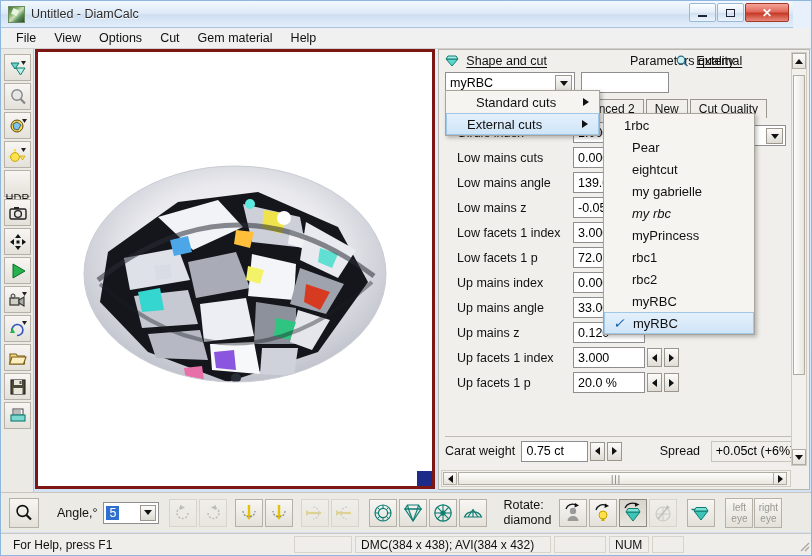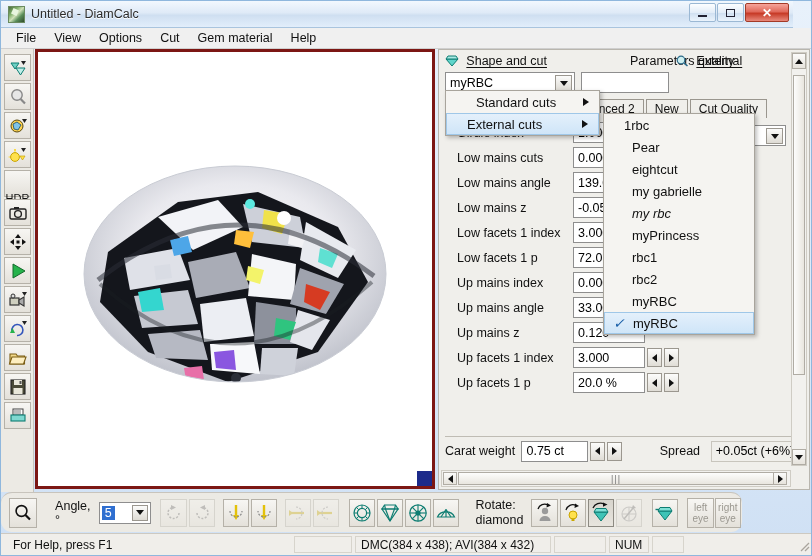--- a/index.html
+++ b/index.html
@@ -216,23 +216,23 @@
     border: 1px solid #9fc7e8;
   }
   .submenu-arrow {
     position: absolute; right: 10px; width:0;height:0;
     border-top:4px solid transparent;border-bottom:4px solid transparent;border-left:6px solid #111;
   }
   .checkmark { position:absolute; left:8px; color:#1a5fa8; font-size:14px; }
 
   
   .btoolbar {
-    position: absolute; left: 0; top: 491px; width: 741px; height: 40px;
+    position: absolute; left: 0; top: 491px; width: 812px; height: 40px;
     background: #eceae4; border-top: 1px solid #c8c4bc;
-    display: flex; align-items: center; padding-left: 8px; border-radius: 11px;
+    display: flex; align-items: center; padding-left: 8px;
   }
   .hbtn {
     width: 28px; height: 28px; margin-right: 2px;
     background: linear-gradient(180deg,#f7f6f3,#e4e1da);
     border: 1px solid #b5b1a8;
     display:flex; align-items:center; justify-content:center;
   }
   .hbtn.pressed { background: linear-gradient(180deg,#d8d5cd,#e8e5de); border:1px solid #8d8a82; }
   .hbtn.disabled { opacity: 0.38; }
   .tb-label { font-size: 12.5px; color:#111; margin: 0 6px 0 8px; }

